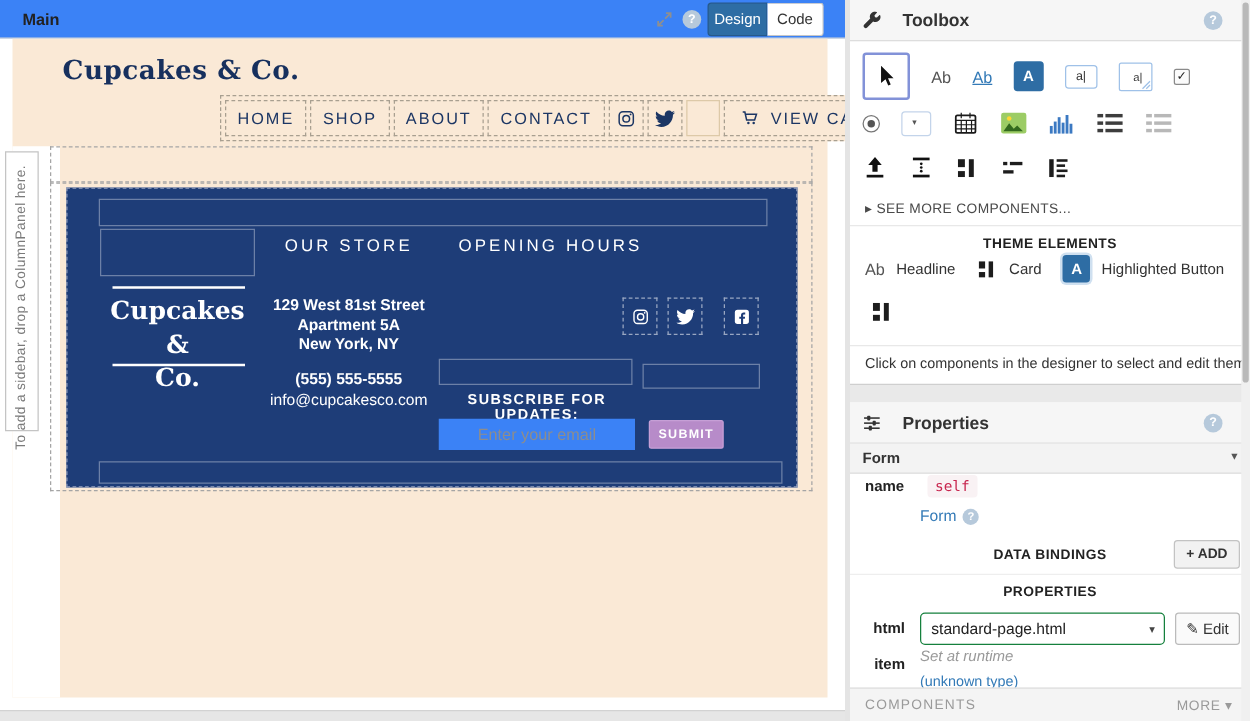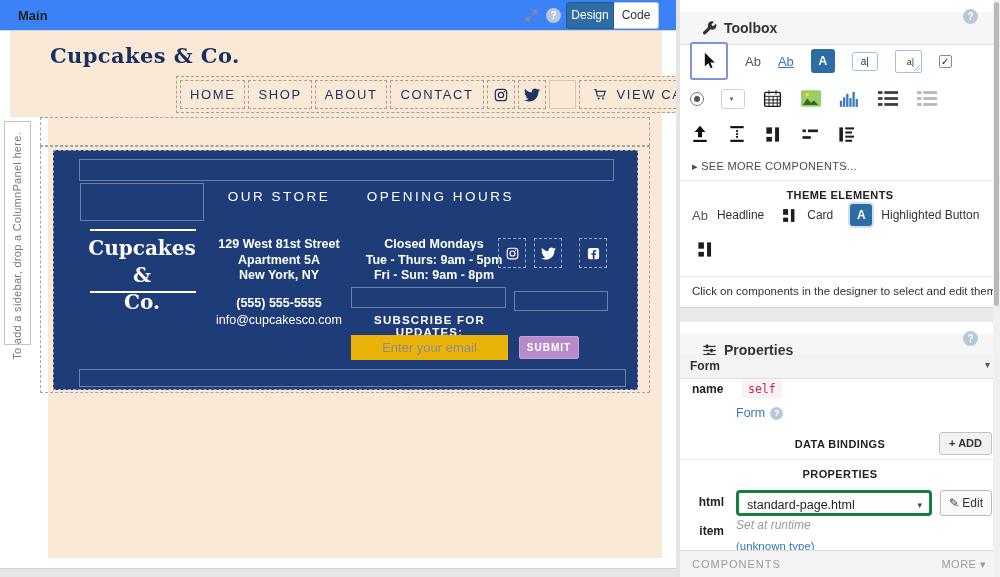--- a/index.html
+++ b/index.html
@@ -36,31 +36,31 @@
   .dash-box { left:40px; top:115px; width:610px; height:247px; border:1px dashed #a5a5a5; }
 
   
   #footer { left:53px; top:119px; width:585px; height:240px; background:#1e3d78; border:1px dashed #96a1bd; color:#fff; }
   .fbox { position:absolute; border:1px solid rgba(255,255,255,.35); }
   .fhead { position:absolute; font-size:13.5px; letter-spacing:2.5px; text-align:center; color:#fff; }
   .fsmall { position:absolute; font-size:12.5px; font-weight:bold; line-height:15.5px; text-align:center; color:#fff; }
   #f-logo-text { left:22px; top:84px; width:132px; text-align:center; font-family:"DejaVu Serif", serif; font-weight:bold; font-size:20px; line-height:27px; color:#fff; }
   .f-divider { position:absolute; left:36px; width:106px; height:2px; background:#fff; }
   #f-sub-label { left:297px; top:163px; width:157px; text-align:center; font-size:11.5px; font-weight:bold; letter-spacing:1.2px; color:#fff; }
-  #f-email-input { left:297px; top:184px; width:157px; height:25px; background:#eab308; border:none; text-align:center; font-size:13px; color:#333; font-family:"Liberation Sans", sans-serif; }
+  #f-email-input { left:297px; top:184px; width:157px; height:25px; background:#3b82f6; border:none; text-align:center; font-size:13px; color:#333; font-family:"Liberation Sans", sans-serif; }
   #f-email-input::placeholder { color:#8d8d8d; }
   #f-submit { left:465px; top:185px; width:60px; height:23px; background:#b78bc9; border:1px solid #c69fd6; color:#fff; font-size:10px; font-weight:bold; letter-spacing:1px; text-align:center; line-height:21px; border-radius:2px; }
   .social-box { position:absolute; top:87px; width:28px; height:30px; border:1px dashed rgba(255,255,255,.55); display:flex; align-items:center; justify-content:center; color:#fff; }
 
   
   #divider-v { left:676px; top:0; width:4px; height:577px; background:#e4e4e4; }
   .panel { background:#fff; }
   #toolbox { left:680px; top:0; width:320px; height:308px; border-bottom:1px solid #cfcfcf; }
   #propspanel { left:680px; top:322px; width:320px; height:255px; }
-  .panel-header { position:absolute; left:0; top:12px; width:100%; height:33px; background:#f6f6f6; border-bottom:1px solid #ddd; display:flex; align-items:center; padding:0 22px; gap:7px; }
+  .panel-header { position:absolute; left:0; top:0; width:100%; height:33px; background:#f6f6f6; border-bottom:1px solid #ddd; display:flex; align-items:center; padding:0 10px; gap:17px; }
   .panel-title { font-size:14px; font-weight:bold; color:#333; }
   .panel-help { position:absolute; right:22px; top:9px; }
 
   .tool-row { position:absolute; left:10px; display:flex; align-items:center; gap:17px; }
   .tool { display:flex; align-items:center; justify-content:center; }
   #tool-pointer { width:38px; height:38px; background:#fff; border:2px solid #8292d8; border-radius:3px; }
   .ic-ab { font-size:13px; color:#555; }
   .ic-link { font-size:13px; color:#337ab7; text-decoration:underline; }
   .ic-btnA { width:24px; height:24px; background:#2e6da4; border-radius:3px; color:#fff; font-size:12px; font-weight:bold; text-align:center; line-height:24px; }
   .ic-txt { width:26px; height:19px; border:1px solid #9fc1e8; border-radius:3px; background:#fff; font-size:10px; color:#333; text-align:center; line-height:17px; }
@@ -81,21 +81,21 @@
   #form-bar span.lbl { position:absolute; left:10px; top:4px; font-size:12px; font-weight:bold; color:#333; }
   #form-bar span.caret { position:absolute; right:10px; top:4px; font-size:10px; color:#555; }
   .prop-label { position:absolute; font-size:12px; font-weight:bold; color:#222; }
   #name-chip { position:absolute; left:56px; top:58px; font-family:"DejaVu Sans Mono", monospace; font-size:11.5px; color:#c7254e; background:#f9f2f4; padding:2px 6px; border-radius:3px;margin-left:6px; }
   #form-link-row { position:absolute; left:56px; top:84px; display:flex; align-items:center; gap:5px; }
   #form-link { font-size:12.5px; color:#337ab7; }
   #db-bar { position:absolute; left:0; top:106px; width:100%; height:32px; border-bottom:1px solid #eee; }
   #db-label { position:absolute; left:0; top:10px; width:100%; text-align:center; font-size:11px; font-weight:bold; color:#222; letter-spacing:.4px; }
   #add-btn { position:absolute; right:8px; top:4px; height:23px; padding:0 9px; background:#f2f2f2; border:1px solid #c3c3c3; border-radius:3px; font-size:11px; font-weight:bold; color:#333; line-height:21px; }
   #props-label { top:146px; }
-  #html-select { position:absolute; left:56px; top:168px; width:196px; height:26px; background:#fff; border:3px solid #15803d; border-radius:4px; font-size:12.5px; color:#222; line-height:24px; padding-left:8px; }
+  #html-select { position:absolute; left:56px; top:168px; width:196px; height:26px; background:#fff; border:1px solid #15803d; border-radius:4px; font-size:12.5px; color:#222; line-height:24px; padding-left:8px; }
   #html-select .caret { position:absolute; right:7px; top:0; font-size:9px; color:#444; line-height:24px; }
   #edit-btn { position:absolute; right:8px; top:168px; height:26px; padding:0 8px; background:#fafafa; border:1px solid #bbb; border-radius:3px; font-size:12px; color:#333; line-height:24px; }
   #item-runtime { position:absolute; left:56px; top:196px; font-size:12px; font-style:italic; color:#999; }
   #item-type { position:absolute; left:56px; top:218px; font-size:11.5px; color:#337ab7; }
   #bottom-bar { position:absolute; left:0; top:228px; width:100%; height:27px; background:#f4f4f4; border-top:1px solid #ddd; }
   #bottom-bar .ap { position:absolute; left:12px; top:7px; font-size:11px; color:#9a9a9a; letter-spacing:1px; }
   #bottom-bar .mo { position:absolute; right:14px; top:7px; font-size:11px; color:#9a9a9a; letter-spacing:.5px; }
 
   
   #scroll-track { left:993px; top:0; width:7px; height:577px; background:#f0f0f0; }
@@ -180,25 +180,20 @@
       <div class="fhead" style="left:155px;top:38px;width:140px;">OUR STORE</div>
       <div class="fsmall" style="left:155px;top:86px;width:140px;">
         <div>129 West 81st Street</div>
         <div>Apartment 5A</div>
         <div>New York, NY</div>
       </div>
       <div class="fsmall" style="left:155px;top:145px;width:140px;">(555) 555-5555</div>
       <div class="fsmall" style="left:148px;top:162px;width:154px;font-weight:normal;">info@cupcakesco.com</div>
 
       <div class="fhead" style="left:300px;top:38px;width:160px;text-align:right;">OPENING HOURS</div>
-      <div class="fsmall" style="left:295px;top:86px;width:170px;">
-        <div>Closed Mondays</div>
-        <div>Tue - Thurs: 9am - 5pm</div>
-        <div>Fri - Sun: 9am - 8pm</div>
-      </div>
       <div class="fbox" style="left:297px;top:136px;width:155px;height:21px;"></div>
       <div id="f-sub-label" class="abs">SUBSCRIBE FOR UPDATES:</div>
       <input id="f-email-input" class="abs" placeholder="Enter your email" style="">
       <div id="f-submit" class="abs">SUBMIT</div>
 
       <div class="social-box" style="left:444px;">
         <span>
           <svg width="15" height="15" viewBox="0 0 24 24" stroke="#fff" fill="none" stroke-width="1.8">
             <rect x="3.5" y="3.5" width="17" height="17" rx="4.5"></rect>
               <circle cx="12" cy="12" r="4"></circle>

